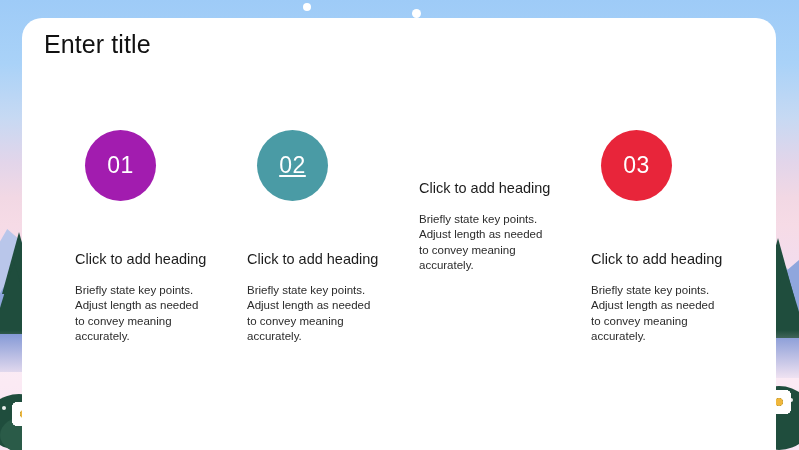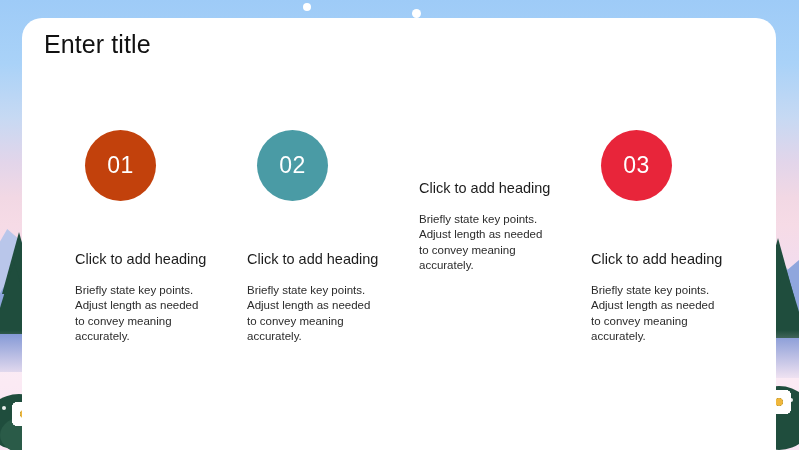--- a/index.html
+++ b/index.html
@@ -334,29 +334,29 @@
     </div>
   </div>
 
   <div id="card">
 
     <div id="card-title">Enter title</div>
 
     <div class="columns">
 
       <div class="col">
-        <div class="circle" style="background:#c2410c;align-items:center;">
+        <div class="circle" style="background:#a21caf;align-items:center;">
           <span>01</span>
         </div>
         <div class="col-heading">Click to add heading</div>
         <div class="col-body">Briefly state key points. Adjust length as needed to convey meaning accurately.</div>
       </div>
 
       <div class="col">
-        <div class="circle" style="background:#4a9ba5;">
+        <div class="circle" style="background:#4a9ba5;text-decoration:underline;">
           <span>02</span>
         </div>
         <div class="col-heading">Click to add heading</div>
         <div class="col-body">Briefly state key points. Adjust length as needed to convey meaning accurately.</div>
       </div>
 
       <div class="col">
         <div class="col-heading">Click to add heading</div>
         <div class="col-body">Briefly state key points. Adjust length as needed to convey meaning accurately.</div>
       </div>

